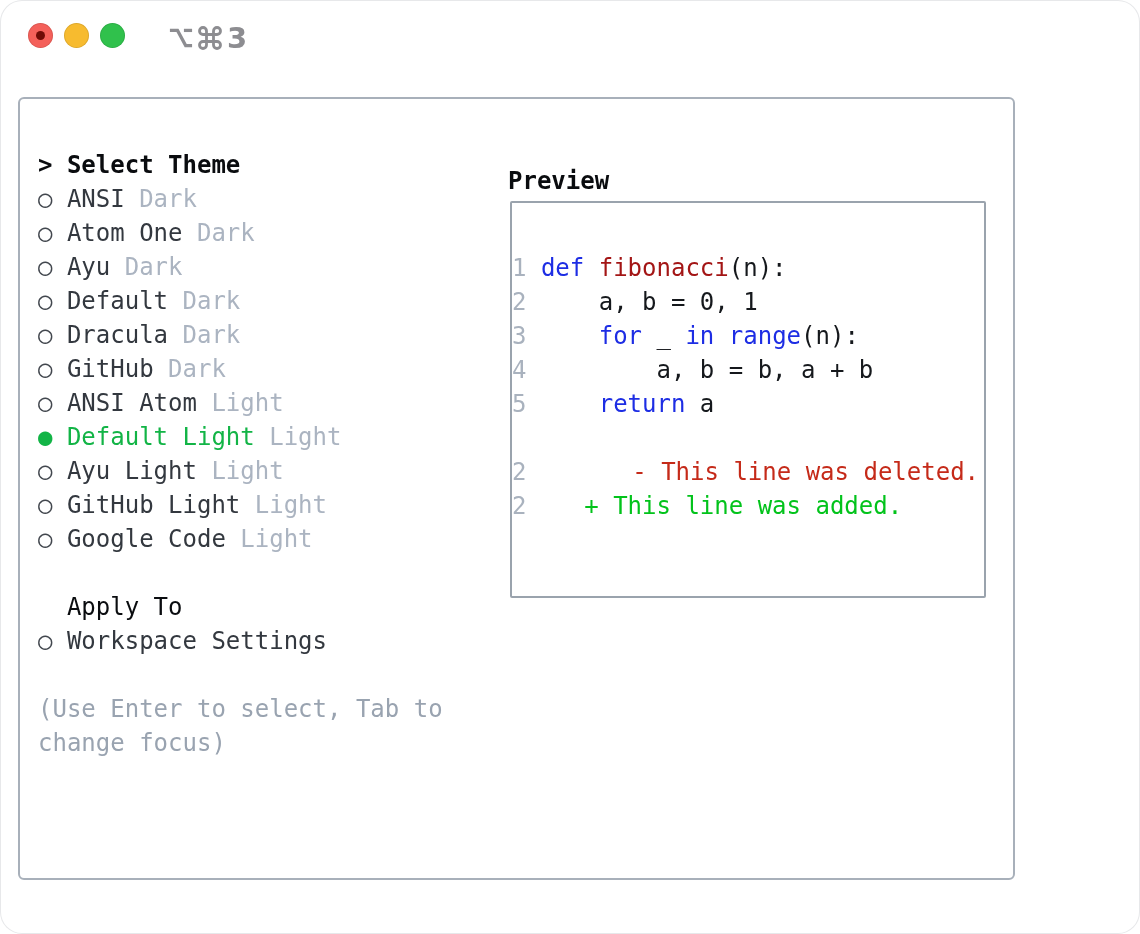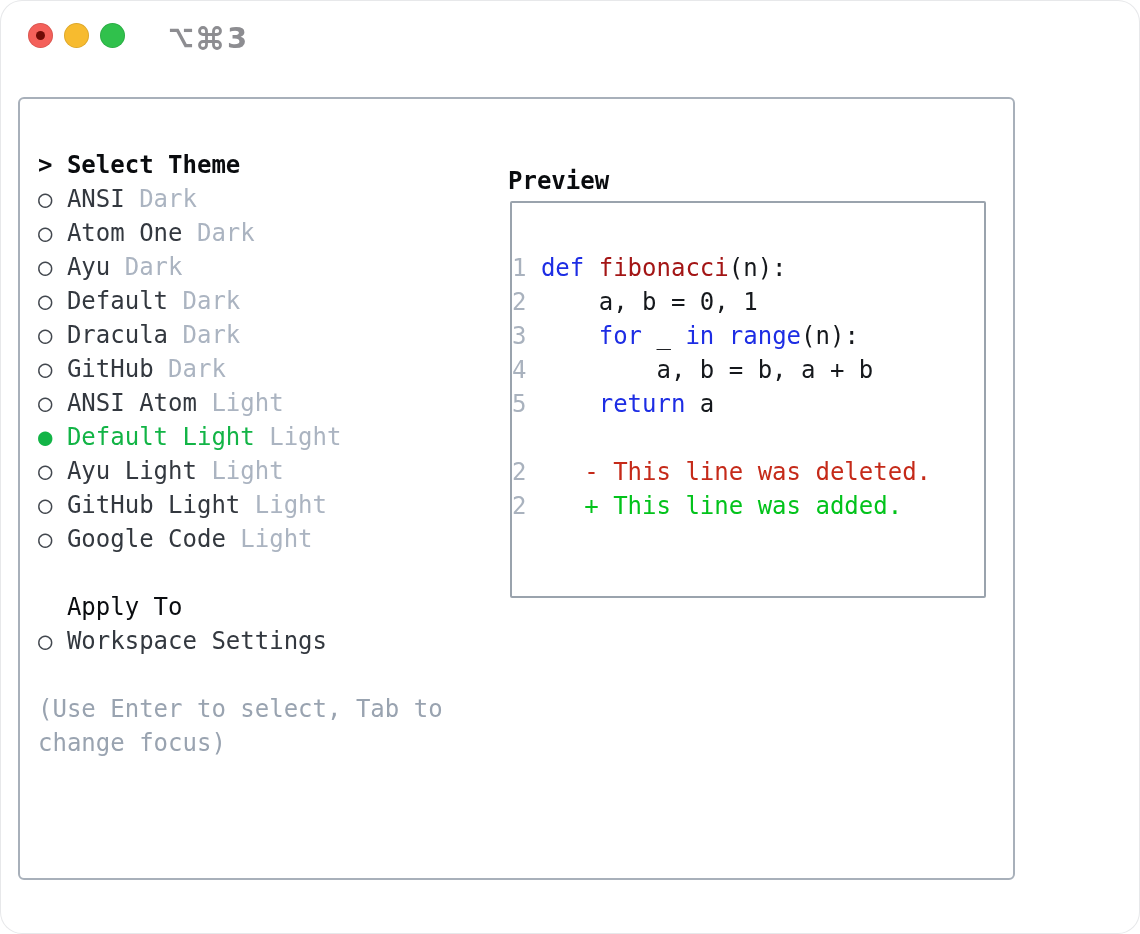--- a/index.html
+++ b/index.html
@@ -35,21 +35,21 @@
         font-size:24px; line-height:34px;}
   .line{white-space:pre; height:34px;}
   .left-col{position:absolute; left:38px; top:148px;}
   .header{font-weight:bold; color:var(--ink);}
   .header2{color:var(--ink);}
   .hint{color:var(--hint);}
   .radio{color:var(--radio);}
   .radio.on{color:var(--sel);}
   .tk-name{color:var(--name);} .tk-tag{color:var(--tag);} .tk-sel{color:var(--sel);}
   .tk-ln{color:var(--ln);} .tk-kw{color:var(--kw);} .tk-fn{color:var(--fn);}
-  .tk-pl{color:var(--pl);} .tk-ctx{color:var(--ctx);} .tk-del{color:var(--del);}
+  .tk-pl{color:var(--pl);} .tk-ctx{color:var(--ctx);} .tk-del{color:var(--del);margin-left:48px;}
   .tk-add{color:var(--add);}
   
   .preview-title{position:absolute; left:500px; top:164px;margin-left:8px;}
   .preview-box{position:absolute; left:510px; top:201px; width:476px; height:397px;
                border:2px solid var(--preview_border); border-radius:2px; background:#fff;}
   .code{position:absolute; left:512px; top:251px;}
 </style>
 </head>
 <body>
 

